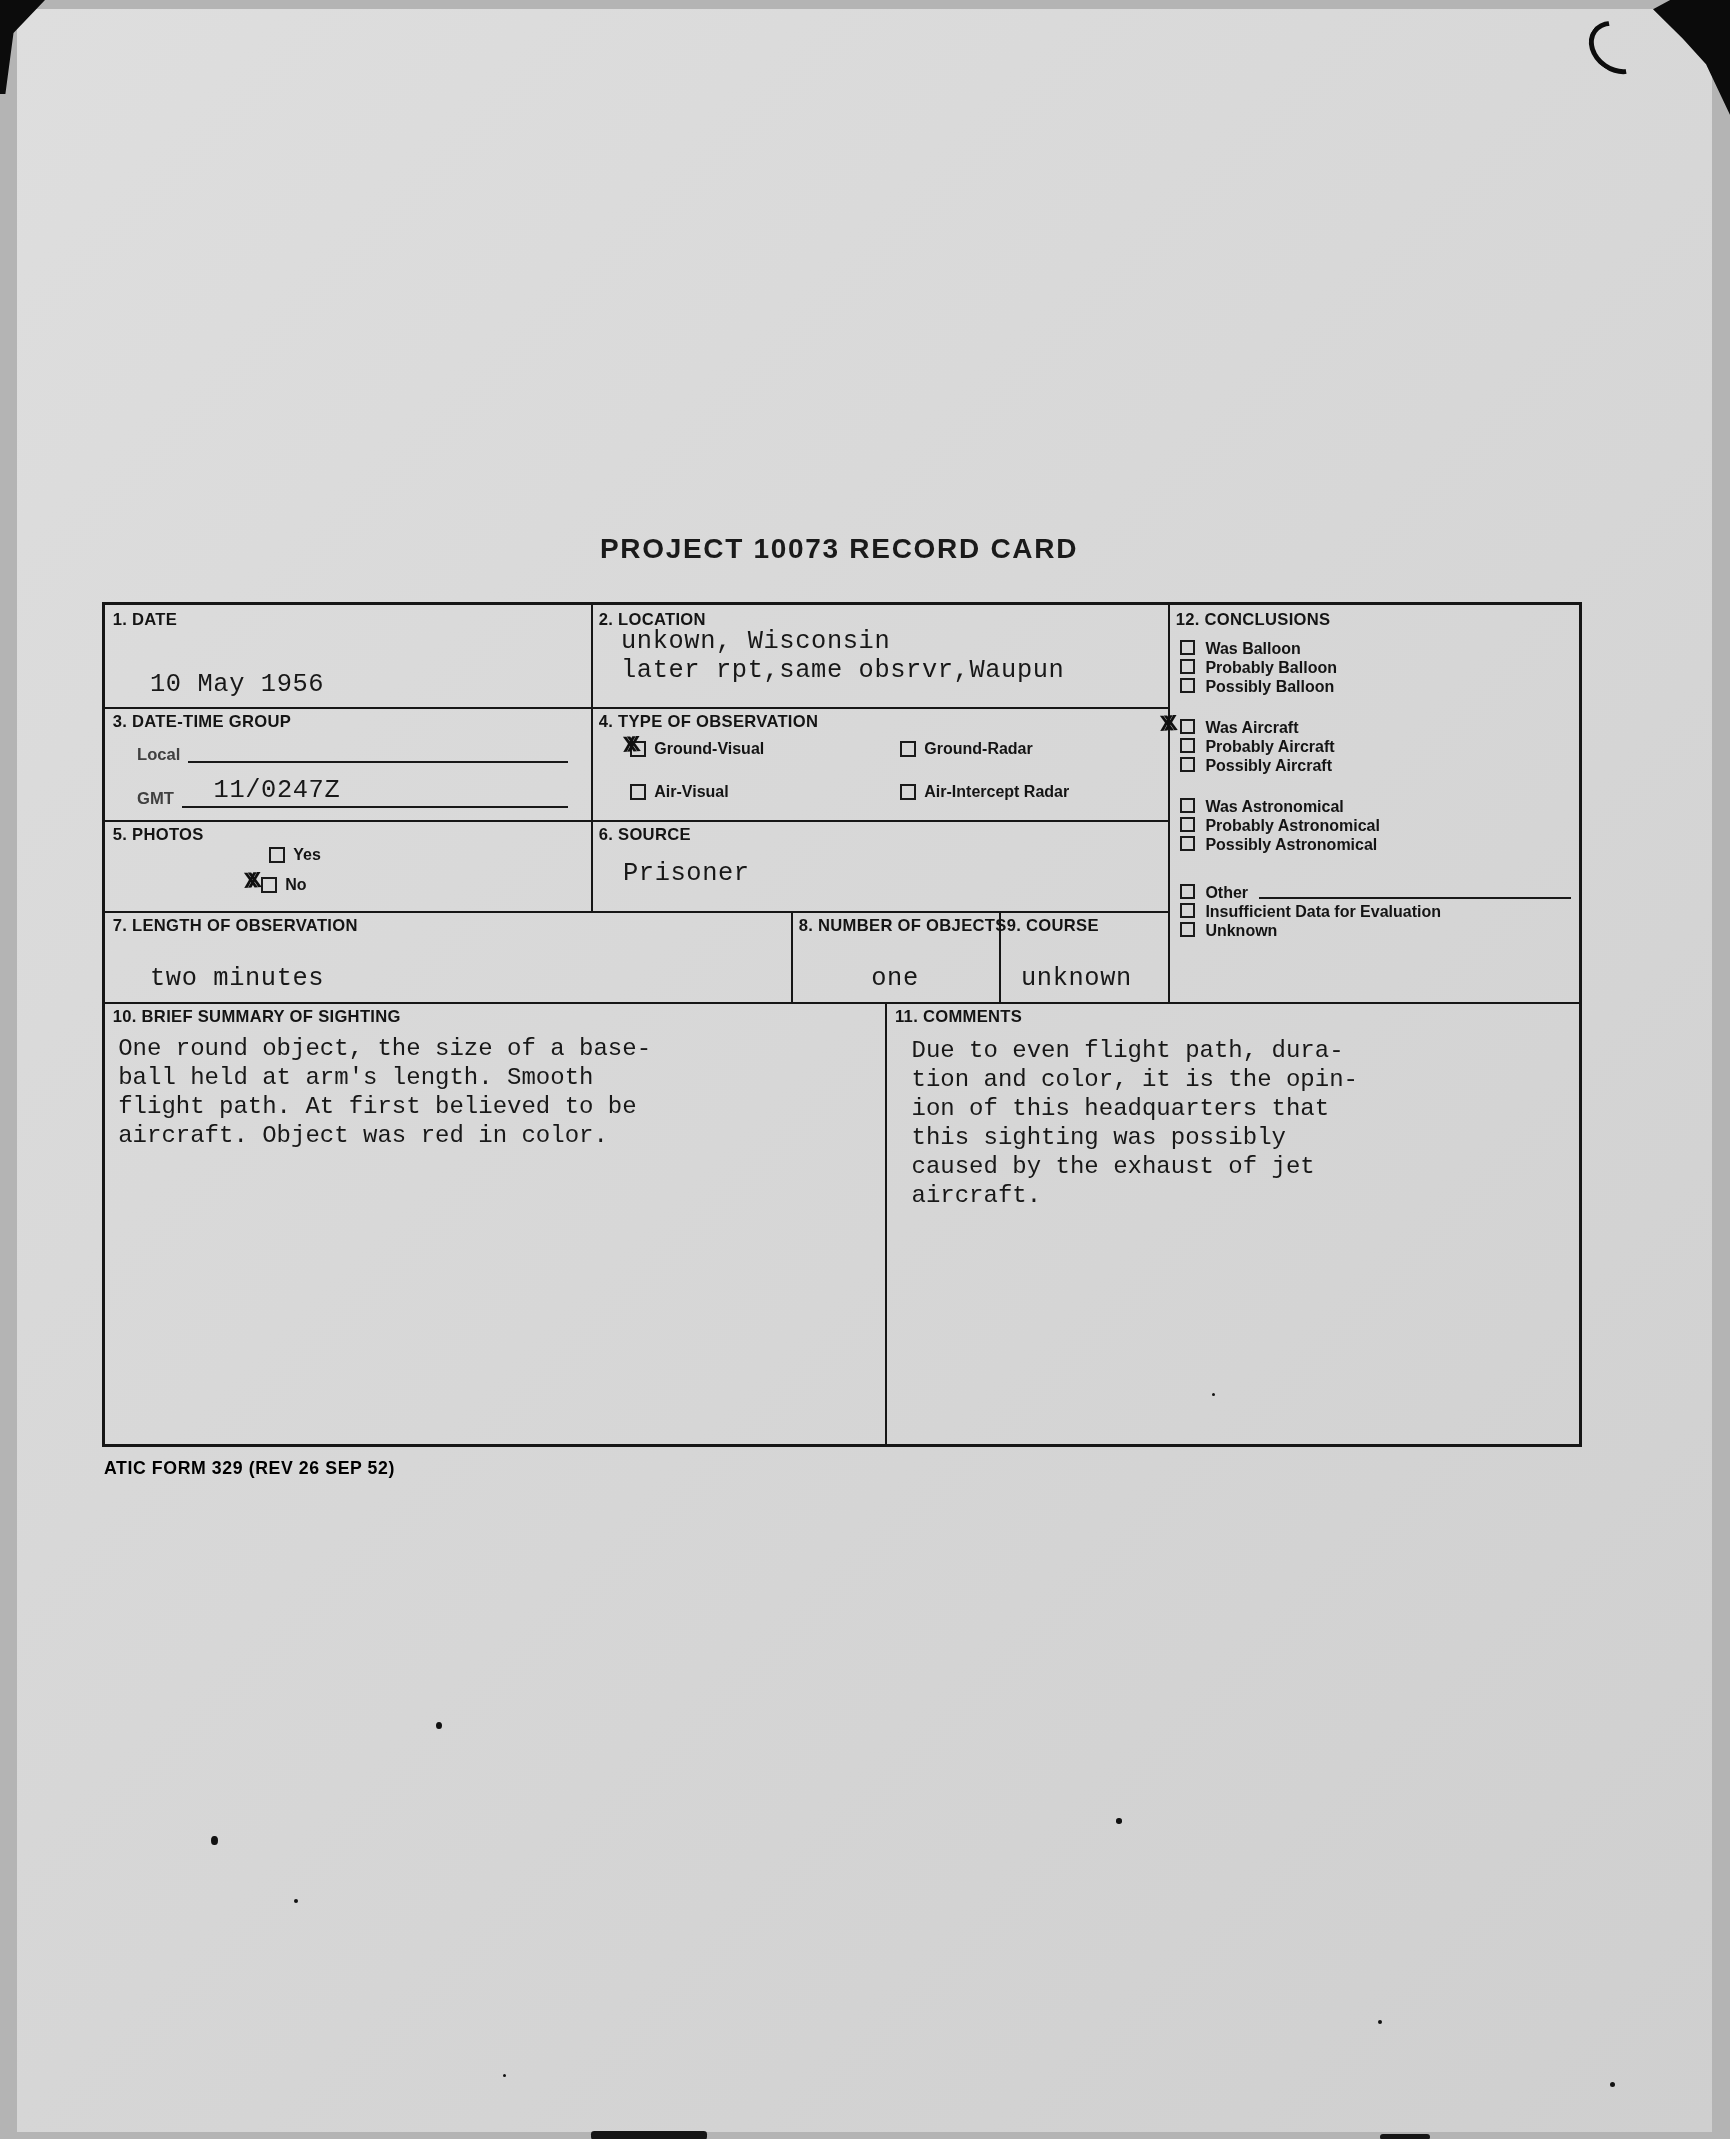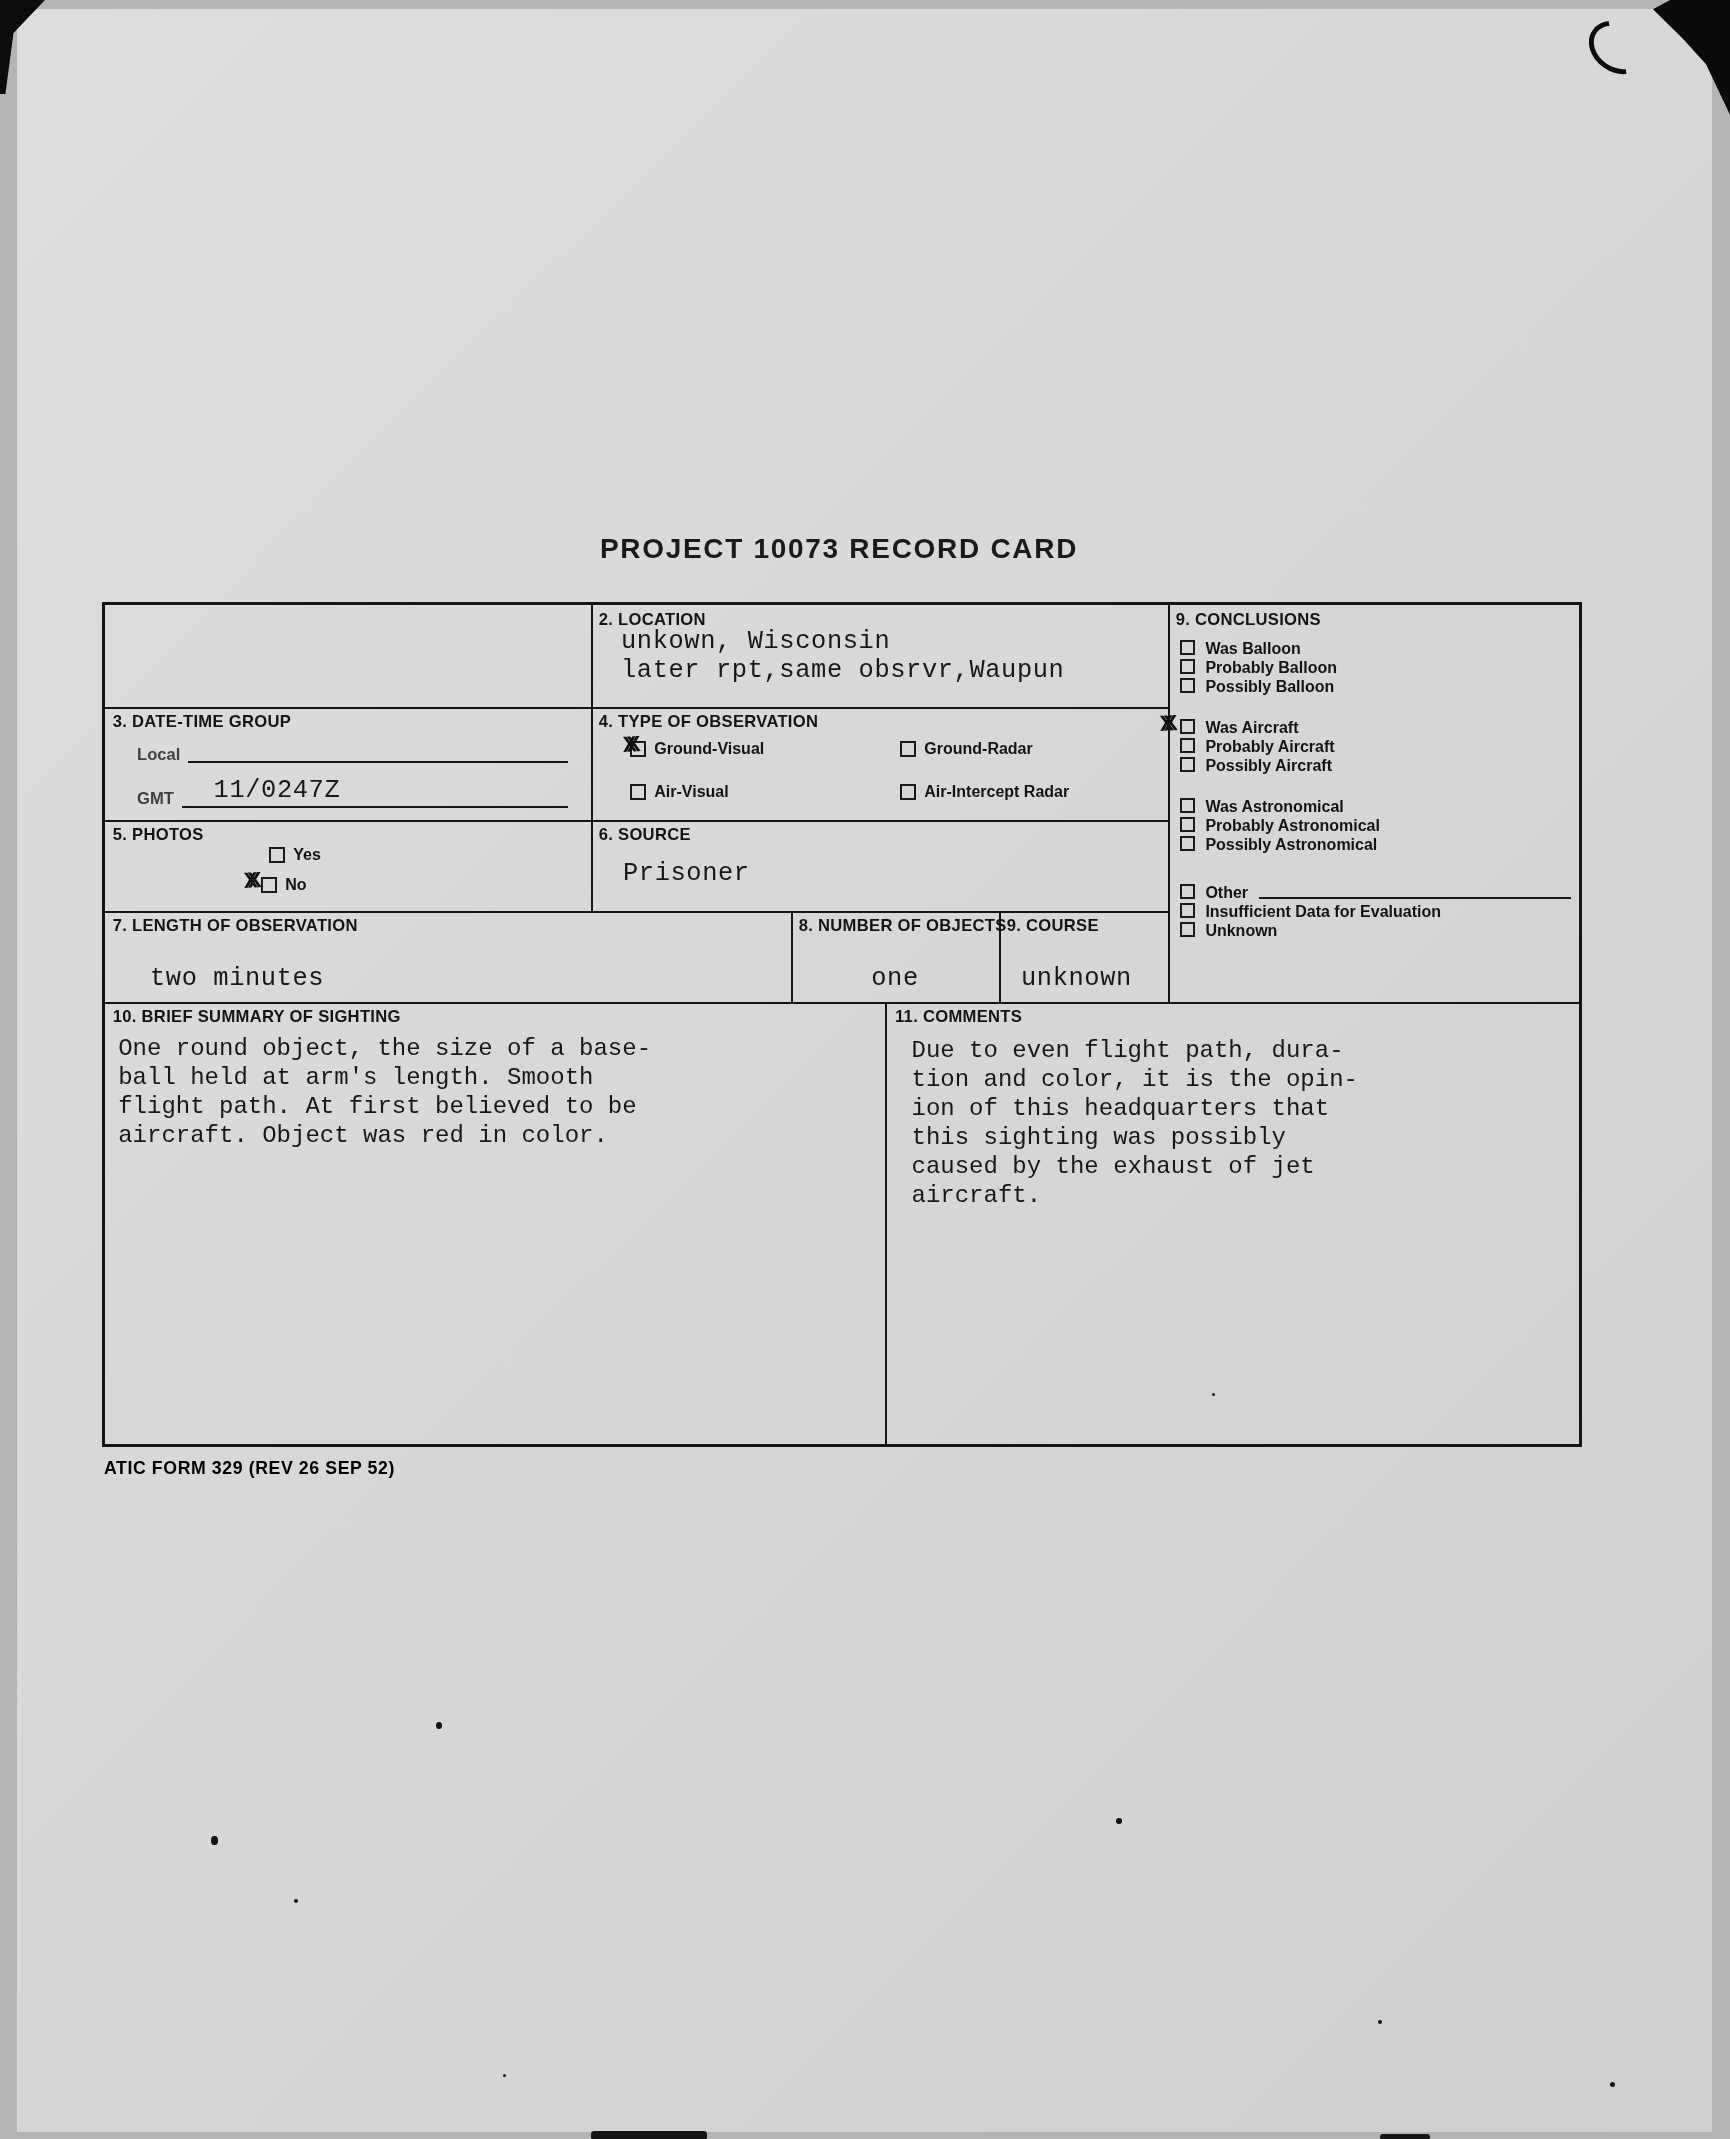--- a/index.html
+++ b/index.html
@@ -76,29 +76,33 @@
     <div class="hl" style="top:102px;left:0;width:1063px"></div>
     <div class="hl" style="top:215px;left:0;width:1063px"></div>
     <div class="hl" style="top:306px;left:0;width:1063px"></div>
     <div class="hl" style="top:397px;left:0;width:1474px"></div>
     <div class="vl" style="left:486px;top:0;height:306px"></div>
     <div class="vl" style="left:1063px;top:0;height:397px"></div>
     <div class="vl" style="left:686px;top:306px;height:91px"></div>
     <div class="vl" style="left:894px;top:306px;height:91px"></div>
     <div class="vl" style="left:780px;top:397px;height:442px"></div>
 
+    <div class="cell" style="left:0;top:0;width:486px;height:102px">
+      <div class="flabel">1. DATE</div>
+      <div class="typed date-value">10 May 1956</div>
+    </div>
 
     <div class="cell" style="left:486px;top:0;width:577px;height:102px">
       <div class="flabel">2. LOCATION</div>
       <div class="typed loc-lines">unkown, Wisconsin
 later rpt,same obsrvr,Waupun</div>
     </div>
 
     <div class="cell" style="left:1063px;top:0;width:411px;height:397px">
-      <div class="flabel">9. CONCLUSIONS</div>
+      <div class="flabel">12. CONCLUSIONS</div>
       <div class="concl-list">
         <div class="citem">
           <span class="cbwrap">
               <span class="cb"></span>
               <span class="mark"></span>
             </span>
           <span>Was Balloon</span>
         </div>
         <div class="citem">
           <span class="cbwrap">

